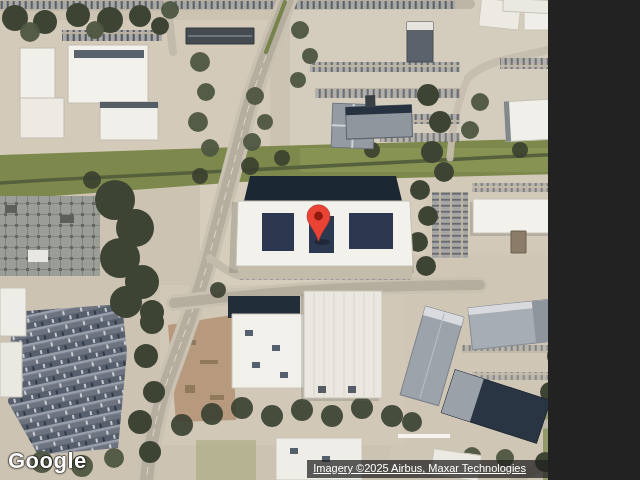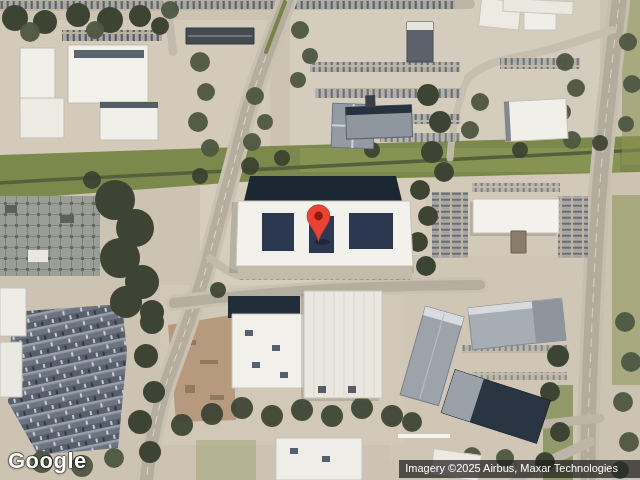--- a/index.html
+++ b/index.html
@@ -1,30 +1,31 @@
 <!DOCTYPE html>
 <html><head>
 <meta charset="utf-8">
 <style>
   html,body{margin:0;padding:0;background:#222;}
-  #stage{position:relative;width:640px;height:480px;overflow:hidden;
+  #stage{position:relative;width:548px;height:480px;overflow:hidden;
          font-family:"Liberation Sans",sans-serif;background:#cdc3b2;}
   #stage svg{position:absolute;inset:0;display:block;}
   #google-logo{
     position:absolute;left:8px;bottom:6px;z-index:5;
     color:#fff;font-size:22px;font-weight:700;letter-spacing:.5px;
     text-shadow:-1px 0 1px rgba(0,0,0,.5),1px 0 1px rgba(0,0,0,.5),
                  0 -1px 1px rgba(0,0,0,.5),0 1px 2px rgba(0,0,0,.55);
     cursor:pointer;user-select:none;
   }
   #attribution{
     position:absolute;right:0;bottom:2px;z-index:5;
     background:rgba(30,30,30,.72);color:#fff;
     font-size:11px;line-height:15px;padding:1px 22px 2px 6px;
     white-space:nowrap;
+    text-decoration:underline;
   }
 </style>
 </head>
 <body>
 
 <div id="stage">
 
 <svg viewBox="0 0 640 480" width="640" height="480">
   <defs>
     <pattern id="carsH" width="6" height="11" patternUnits="userSpaceOnUse">

